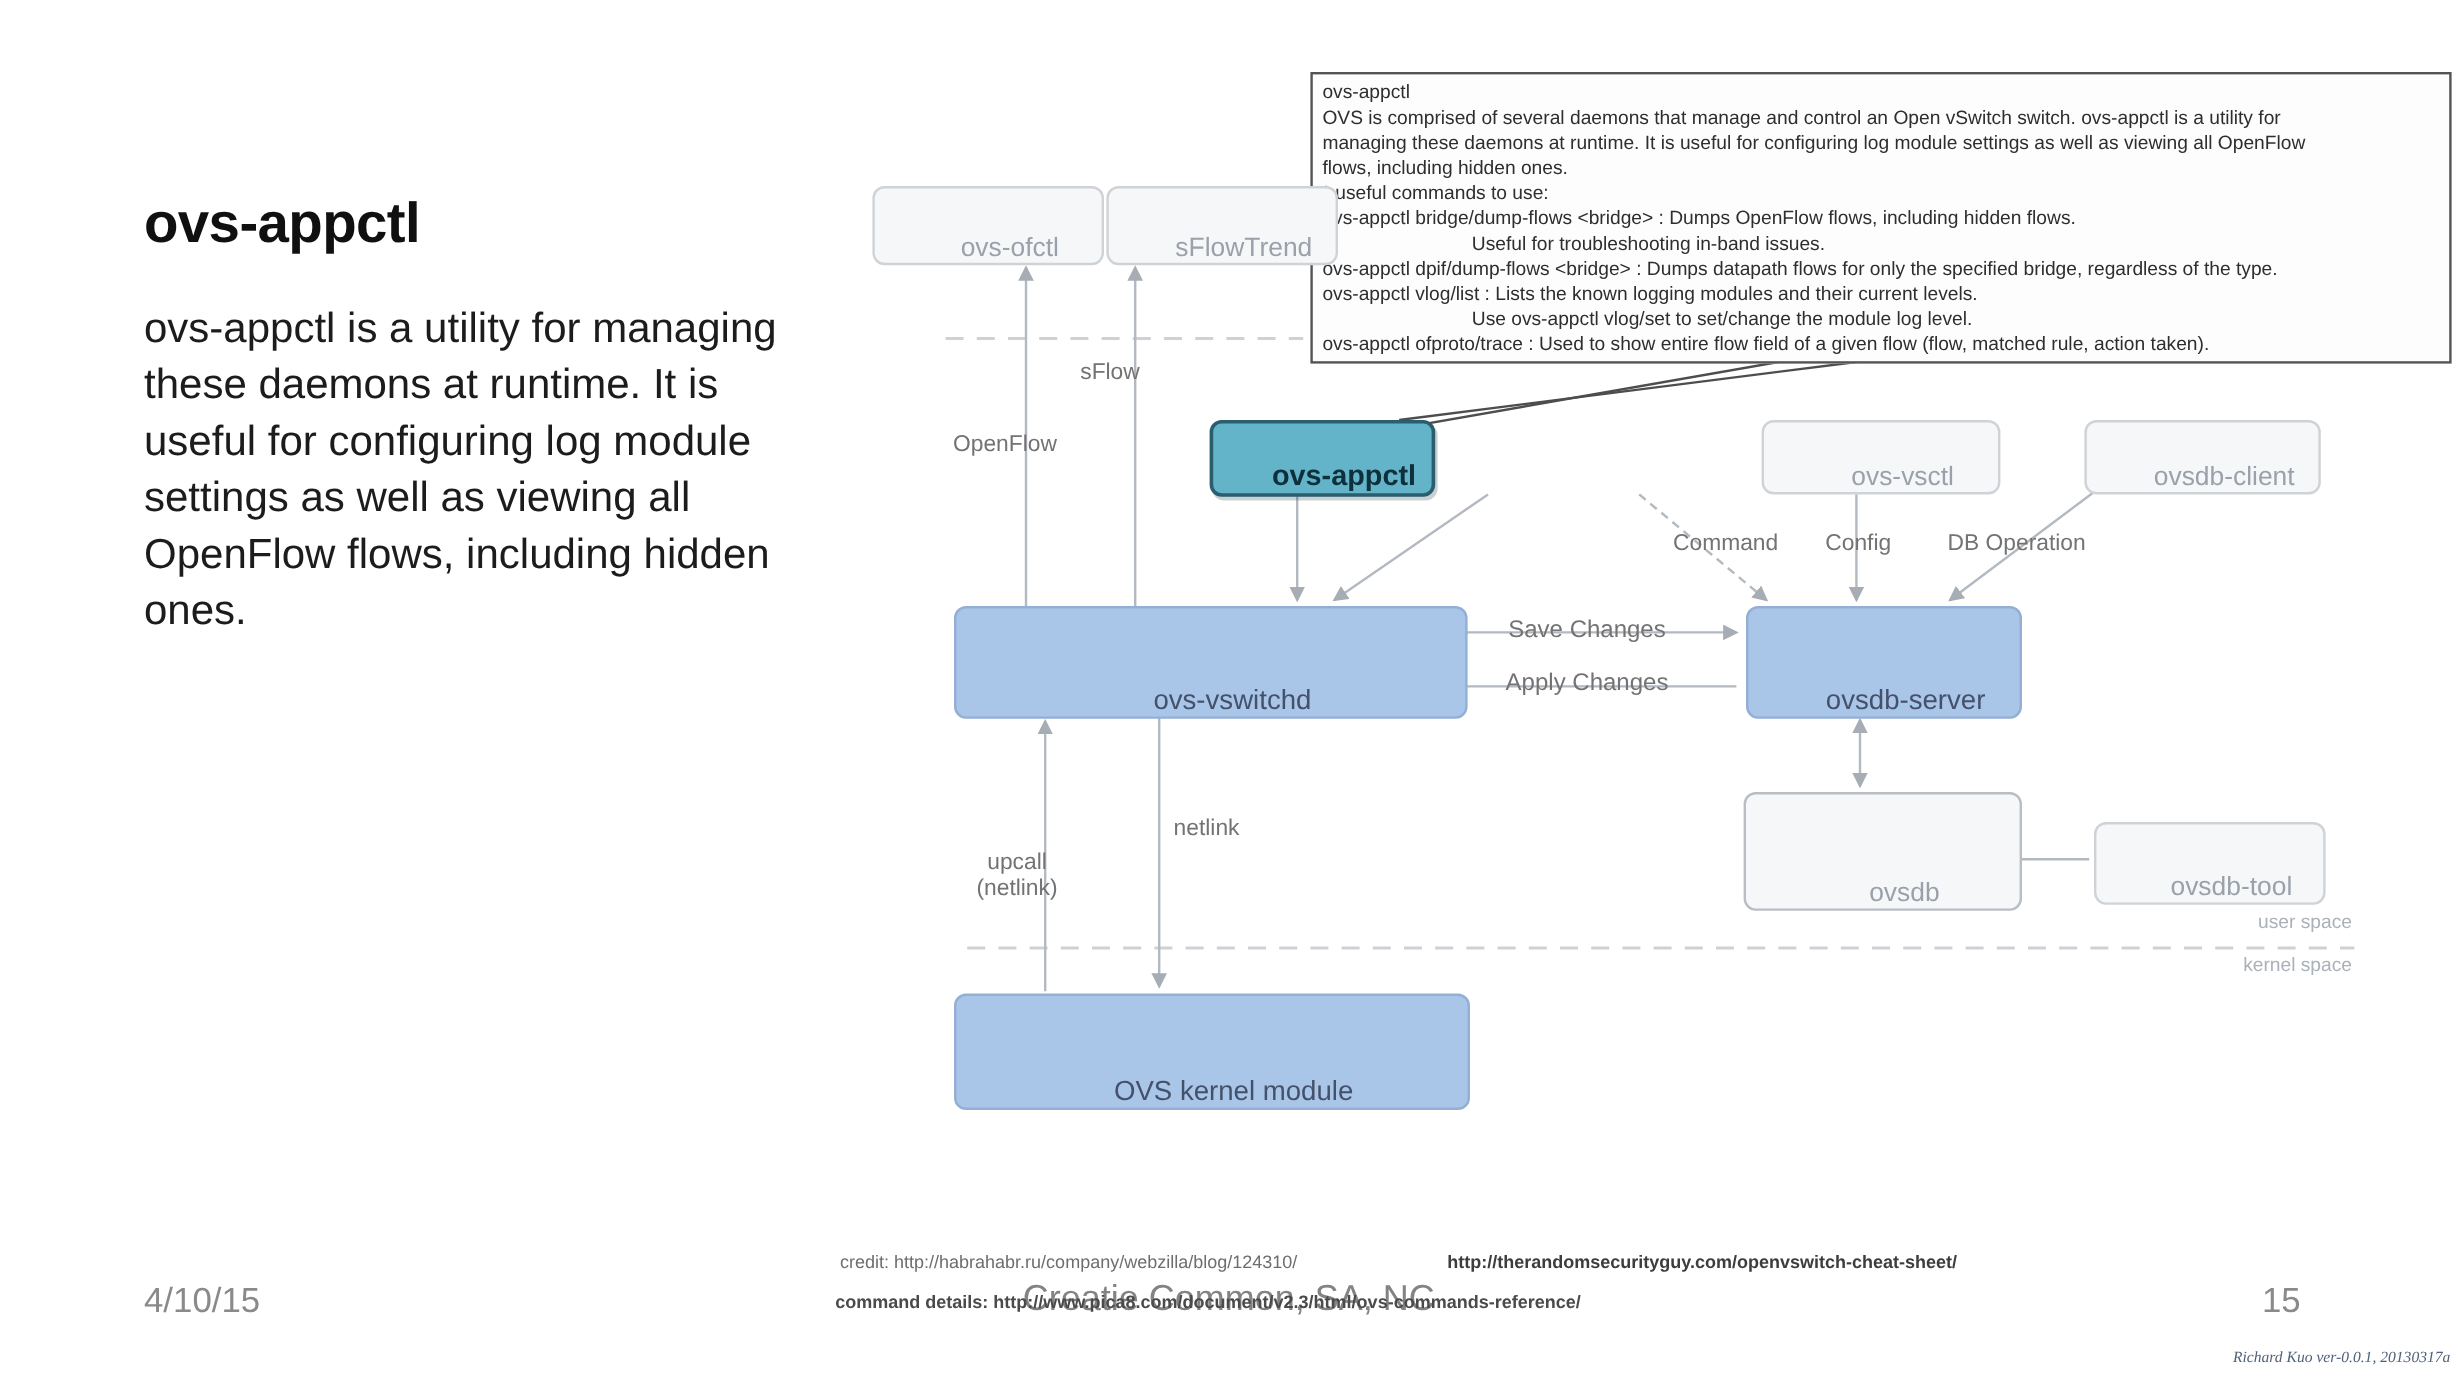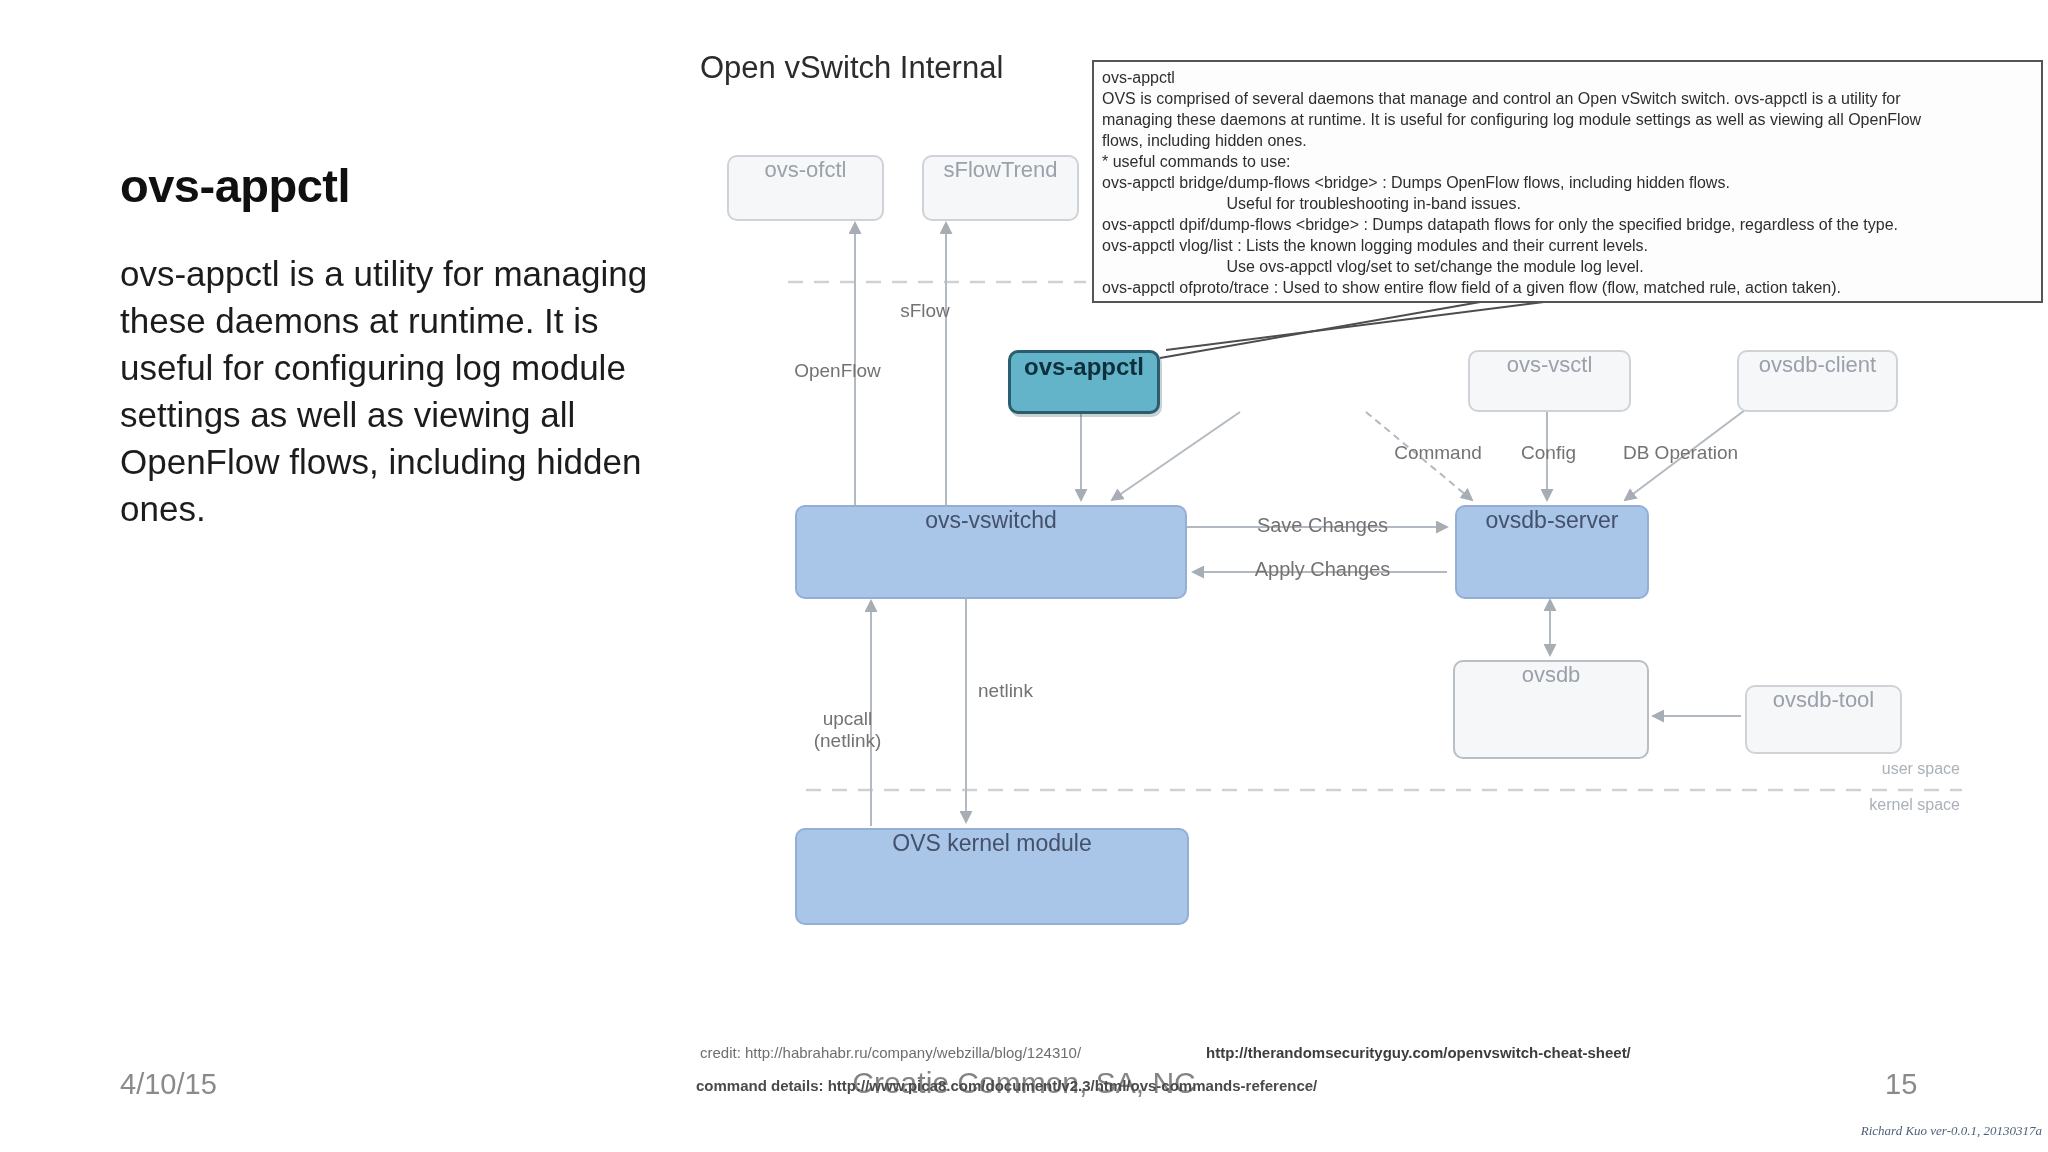--- a/index.html
+++ b/index.html
@@ -9,21 +9,21 @@
   .abs{position:absolute;}
 
   .page-title{left:120px;top:158px;font-size:47px;font-weight:700;color:#101010;letter-spacing:-0.5px;}
   .body-text{left:120px;top:250px;width:610px;font-size:35px;line-height:47px;color:#1c1c1c;white-space:pre-line;}
 
   .diagram-title{left:700px;top:50px;font-size:31px;color:#2c2c2c;}
 
   .note-box{left:1092px;top:60px;width:931px;height:229px;border:2px solid #545454;background:#fdfdfd;
             padding:5px 8px;font-size:16px;line-height:21px;color:#2e2e2e;white-space:pre-wrap;z-index:2;}
 
-  .node{position:absolute;display:flex;align-items:flex-start;justify-content:center;border-radius:10px;z-index:2;}
+  .node{position:absolute;display:flex;align-items:flex-end;justify-content:center;border-radius:10px;z-index:2;padding-left:36px;}
   .node.gray{background:#f6f7f8;border:2px solid #cfd3d7;color:#9ba1ab;font-size:22px;}
   .node.blue{background:#a9c5e8;border:2px solid #93afd6;color:#44516b;font-size:23px;}
   .node.teal{background:#63b4c8;border:3px solid #2a5d6d;color:#0e2f3c;font-size:24px;font-weight:700;
              box-shadow:2px 3px 0 rgba(40,70,80,0.25);}
 
   .elabel{position:absolute;font-size:19px;color:#737373;text-align:center;z-index:3;white-space:pre-line;}
   .elabel.big{font-size:20px;}
   .elabel.space{font-size:16px;color:#abb1b9;text-align:right;}
 
   .credit{position:absolute;font-size:15px;color:#6e6e6e;z-index:3;}
@@ -40,21 +40,20 @@
 <div class="slide">
 
   <div class="abs page-title">ovs-appctl</div>
   <div class="abs body-text">ovs-appctl is a utility for managing
 these daemons at runtime. It is
 useful for configuring log module
 settings as well as viewing all
 OpenFlow flows, including hidden
 ones.</div>
 
-  <div class="abs diagram-title">Open vSwitch Internal</div>
   <div class="abs note-box">ovs-appctl
 OVS is comprised of several daemons that manage and control an Open vSwitch switch. ovs-appctl is a utility for
 managing these daemons at runtime. It is useful for configuring log module settings as well as viewing all OpenFlow
 flows, including hidden ones.
 * useful commands to use:
 ovs-appctl bridge/dump-flows &lt;bridge&gt; : Dumps OpenFlow flows, including hidden flows.
                             Useful for troubleshooting in-band issues.
 ovs-appctl dpif/dump-flows &lt;bridge&gt; : Dumps datapath flows for only the specified bridge, regardless of the type.
 ovs-appctl vlog/list : Lists the known logging modules and their current levels.
                             Use ovs-appctl vlog/set to set/change the module log level.

